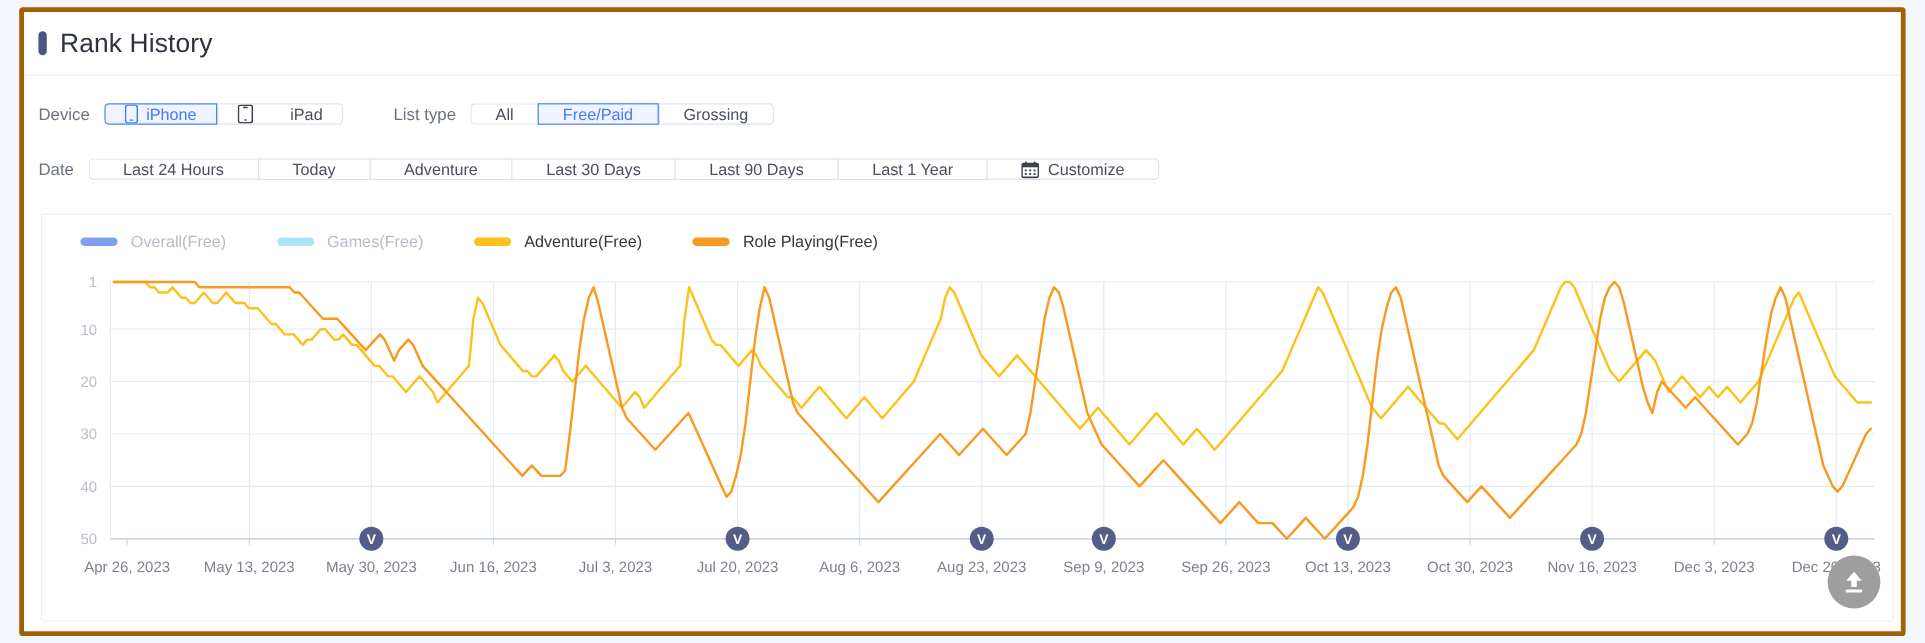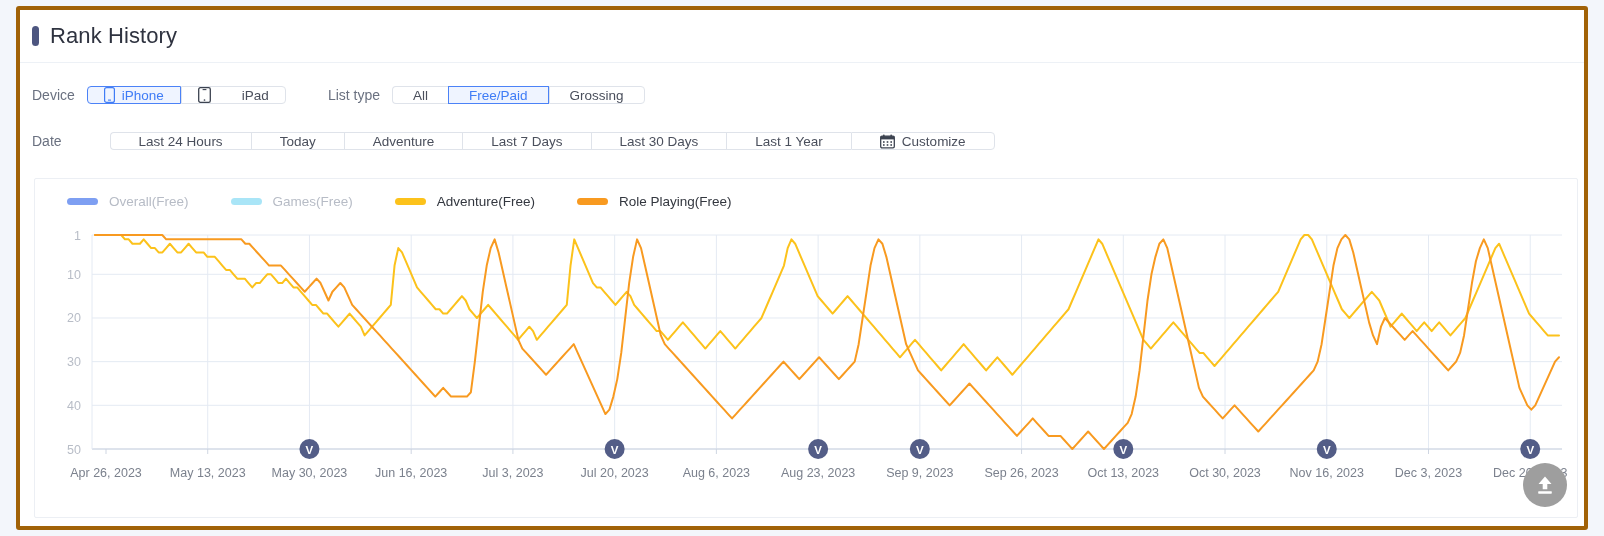--- a/index.html
+++ b/index.html
@@ -33,21 +33,21 @@
     margin-right: 11px;
   }
   .card-title {
     font-size: 22px; color: #2f3340;
     letter-spacing: .1px; font-weight: 400;
   }
 
   
   .filters { padding: 12px 12px 0 12px; }
   .filter-row { display: flex; align-items: center; height: 40px; }
-  .filter-row.date-row { height: 40px; margin-top: 6px; gap: 36px; }
+  .filter-row.date-row { height: 40px; margin-top: 6px; }
   .filter-label {
     font-size: 14px; color: #6a7180;
     margin-right: 12px; white-space: nowrap;
   }
   .filter-label.listtype { margin-left: 42px; }
 
   .btn-group { display: flex; border-radius: 4px; }
   .seg {
     border: 1px solid #dfe3ea;
     border-right: none;
@@ -175,24 +175,24 @@
         <div class="seg">
           <span>Last 24 Hours</span>
         </div>
         <div class="seg">
           <span>Today</span>
         </div>
         <div class="seg">
           <span>Adventure</span>
         </div>
         <div class="seg">
-          <span>Last 7 Days</span>
-        </div>
-        <div class="seg">
           <span>Last 30 Days</span>
+        </div>
+        <div class="seg">
+          <span>Last 90 Days</span>
         </div>
         <div class="seg">
           <span>Last 1 Year</span>
         </div>
         <div class="seg">
           <span class="ic">
             <svg width="15" height="15" viewBox="0 0 15 15">
               <rect x="0.7" y="2.2" width="13.6" height="11.6" rx="1.3" fill="none" stroke="#3c4350" stroke-width="1.3"></rect>
               <rect x="0.7" y="2.2" width="13.6" height="3.2" fill="#3c4350"></rect>
               <rect x="3.1" y="0.5" width="1.5" height="3" rx="0.6" fill="#3c4350"></rect>

